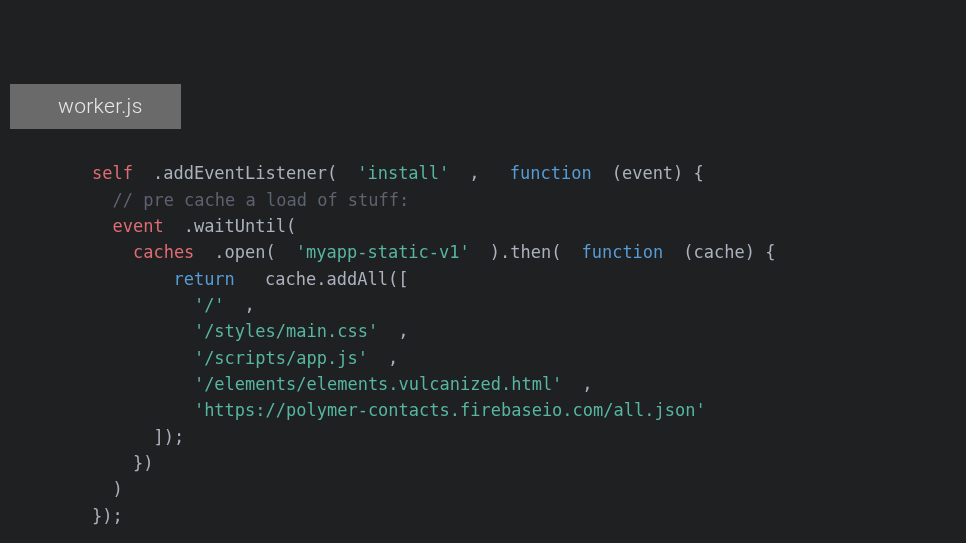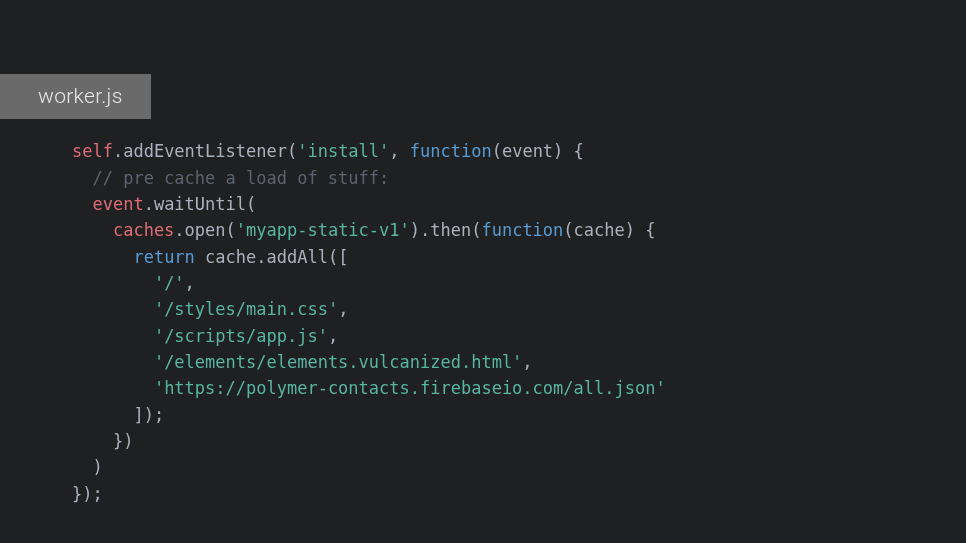--- a/index.html
+++ b/index.html
@@ -1,15 +1,15 @@
 <!DOCTYPE html>
 <html><head>
   <meta charset="utf-8">
   <style>
-    * { margin: 0; padding: 0; box-sizing: border-box; }
+    * { margin: 10px; padding: 0; box-sizing: border-box; }
     body {
       width: 966px;
       height: 543px;
       background: #1f2021;
       font-family: 'Menlo', 'Monaco', 'Consolas', monospace;
       font-size: 17px;
       line-height: 1.55;
       color: #d4d4d4;
       overflow: hidden;
     }
@@ -20,21 +20,21 @@
       background: #6a6a6a;
       color: #e8e8e8;
       padding: 6px 28px 6px 38px;
       font-family: -apple-system, 'Segoe UI', Roboto, sans-serif;
       font-size: 21px;
       font-weight: 300;
       letter-spacing: 0.3px;
     }
     .code-area {
       position: absolute;
-      top: 112px;
+      top: 124px;
       left: 72px;
       white-space: pre;
     }
     .tok-var { color: #e06c75; }
     .tok-text { color: #abb2bf; }
     .tok-str { color: #56b6a2; }
     .tok-key { color: #569cd6; }
     .tok-comment { color: #5c6370; }
   </style>
 </head>

